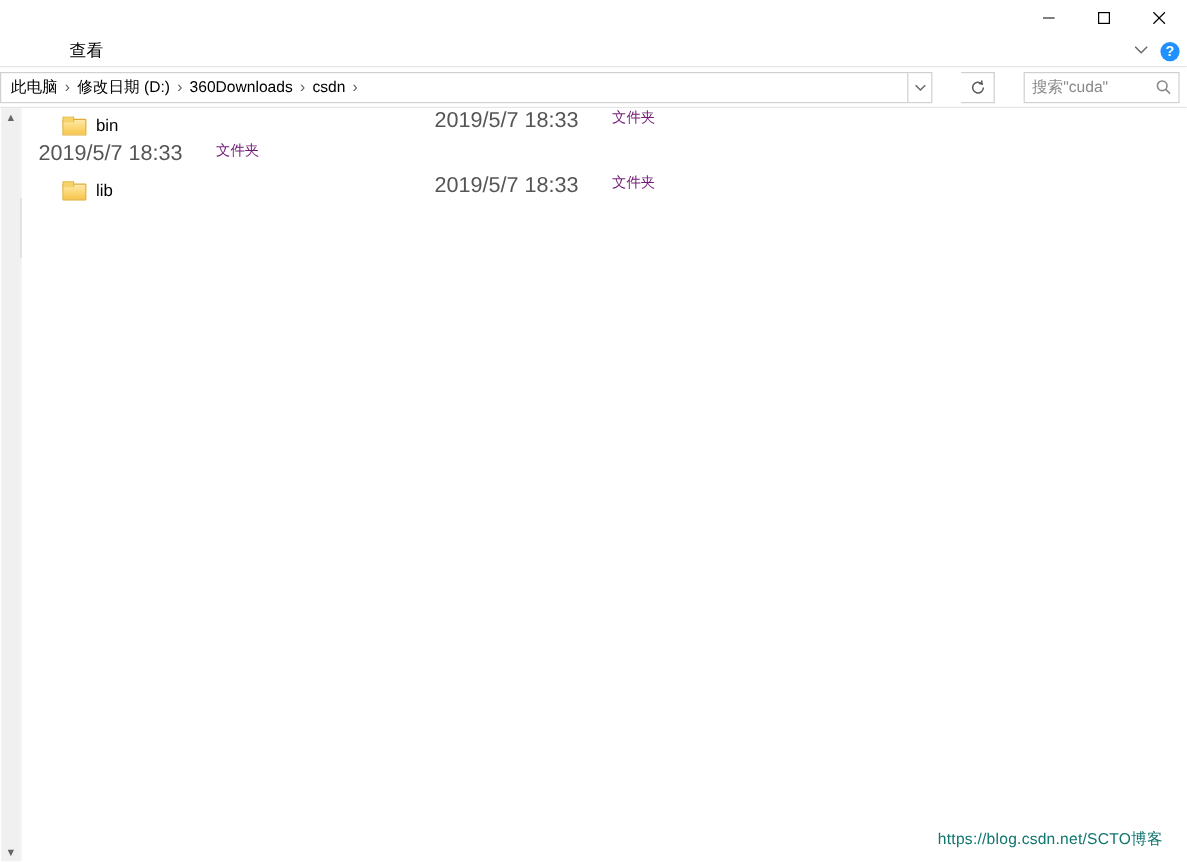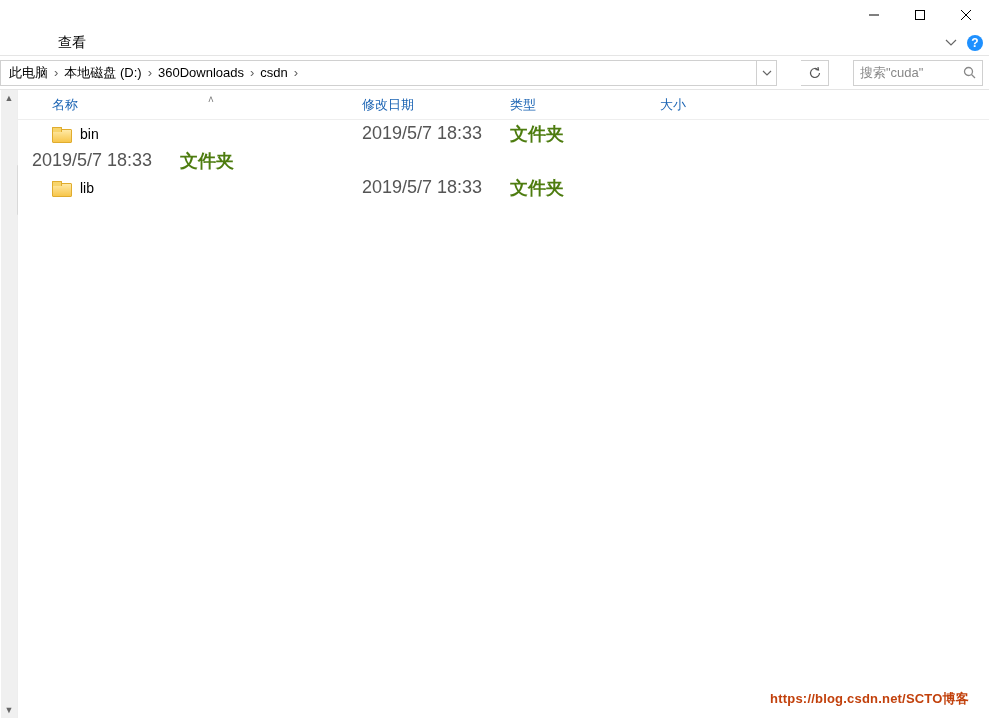--- a/index.html
+++ b/index.html
@@ -41,31 +41,31 @@
   .filepane { flex: 1; }
   .colheaders { height: 30px; border-bottom: 1px solid #eee; display: flex; align-items: center; font-size: 13px; color: #1a63b3; }
   .col { padding-left: 14px; display: flex; align-items: center; height: 100%; }
   .col-name { width: 330px; padding-left: 34px; position: relative; }
   .sort-ind { position: absolute; left: 190px; top: 4px; color: #777; font-size: 10px; }
   .col-date { width: 148px; }
   .col-type { width: 150px; }
   .col-size { width: 100px; }
 
   .rows { }
-  .row { height: 27px; display: flex; align-items: center; font-size: 14px; color: #000; }
+  .row { height: 27px; display: flex; font-size: 14px; color: #000; }
   .cell-name { width: 330px; padding-left: 34px; display: flex; align-items: center; gap: 10px; }
   .cell-date { width: 148px; padding-left: 14px; color: #555; font-size: 18px; text-align: left; }
-  .cell-type { width: 150px; padding-left: 14px; color: #4d7c0f; font-size: 18px; font-weight: bold; }
+  .cell-type { width: 150px; padding-left: 14px; color: #701a75; font-size: 12px; }
   .cell-size { width: 100px; padding-left: 14px; color: #555; }
 
   .folder-icon { width: 18px; height: 14px; display: inline-block; position: relative; }
   .folder-icon::before { content: ""; position: absolute; left: 0; top: 2px; width: 18px; height: 12px; background: linear-gradient(#ffe9a6, #f7c64b); border: 1px solid #e0ac2e; border-radius: 1px; }
   .folder-icon::after { content: ""; position: absolute; left: 0; top: 0; width: 8px; height: 4px; background: #f7d46b; border: 1px solid #e0ac2e; border-bottom: none; border-radius: 1px 1px 0 0; }
 
-  .watermark { position: absolute; right: 20px; bottom: 10px; color: #c2410c; font-size: 13px; letter-spacing: 0.2px; pointer-events: none; font-weight: bold; }
+  .watermark { position: absolute; right: 20px; bottom: 10px; color: #0f766e; font-size: 13px; letter-spacing: 0.2px; pointer-events: none; }
 </style>
 </head>
 <body>
 
 <div class="titlebar">
   <div class="win-btn">
     <svg width="10" height="10">
         <line x1="0" y1="5" x2="10" y2="5"></line>
       </svg>
   </div>
@@ -92,21 +92,21 @@
         </svg>
     </span>
     <span class="help-icon">?</span>
   </div>
 </div>
 
 <div class="addressbar">
   <div class="breadcrumb">
     <span class="bc-seg">此电脑</span>
     <span class="bc-sep">›</span>
-    <span class="bc-seg">本地磁盘 (D:)</span>
+    <span class="bc-seg">修改日期 (D:)</span>
     <span class="bc-sep">›</span>
     <span class="bc-seg">360Downloads</span>
     <span class="bc-sep">›</span>
     <span class="bc-seg">csdn</span>
     <span class="bc-sep">›</span>
     <span class="bc-tail"></span>
     <div class="bc-right">
       <div class="bc-drop">
         <svg width="10" height="10">
             <polyline points="1,3 5,7 9,3" fill="none" stroke="#666" stroke-width="1.2"></polyline>
@@ -132,29 +132,20 @@
 <div class="main">
   <div class="nav-edge">
     <div class="nav-overlay"></div>
     <div class="nav-scrollbar">
       <div class="nav-sb-up">▲</div>
       <div class="nav-sb-down">▼</div>
     </div>
   </div>
 
   <div class="filepane">
-    <div class="colheaders">
-      <div class="col col-name">
-        <span>名称</span>
-        <span class="sort-ind">˄</span>
-      </div>
-      <div class="col col-date">修改日期</div>
-      <div class="col col-type">类型</div>
-      <div class="col col-size">大小</div>
-    </div>
 
     <div class="rows">
       <div class="row">
         <div class="cell-name">
           <span class="folder-icon"></span>
           <span>bin</span>
         </div>
         <div class="cell-date">2019/5/7 18:33</div>
         <div class="cell-type">文件夹</div>
         <div class="cell-size"></div>

